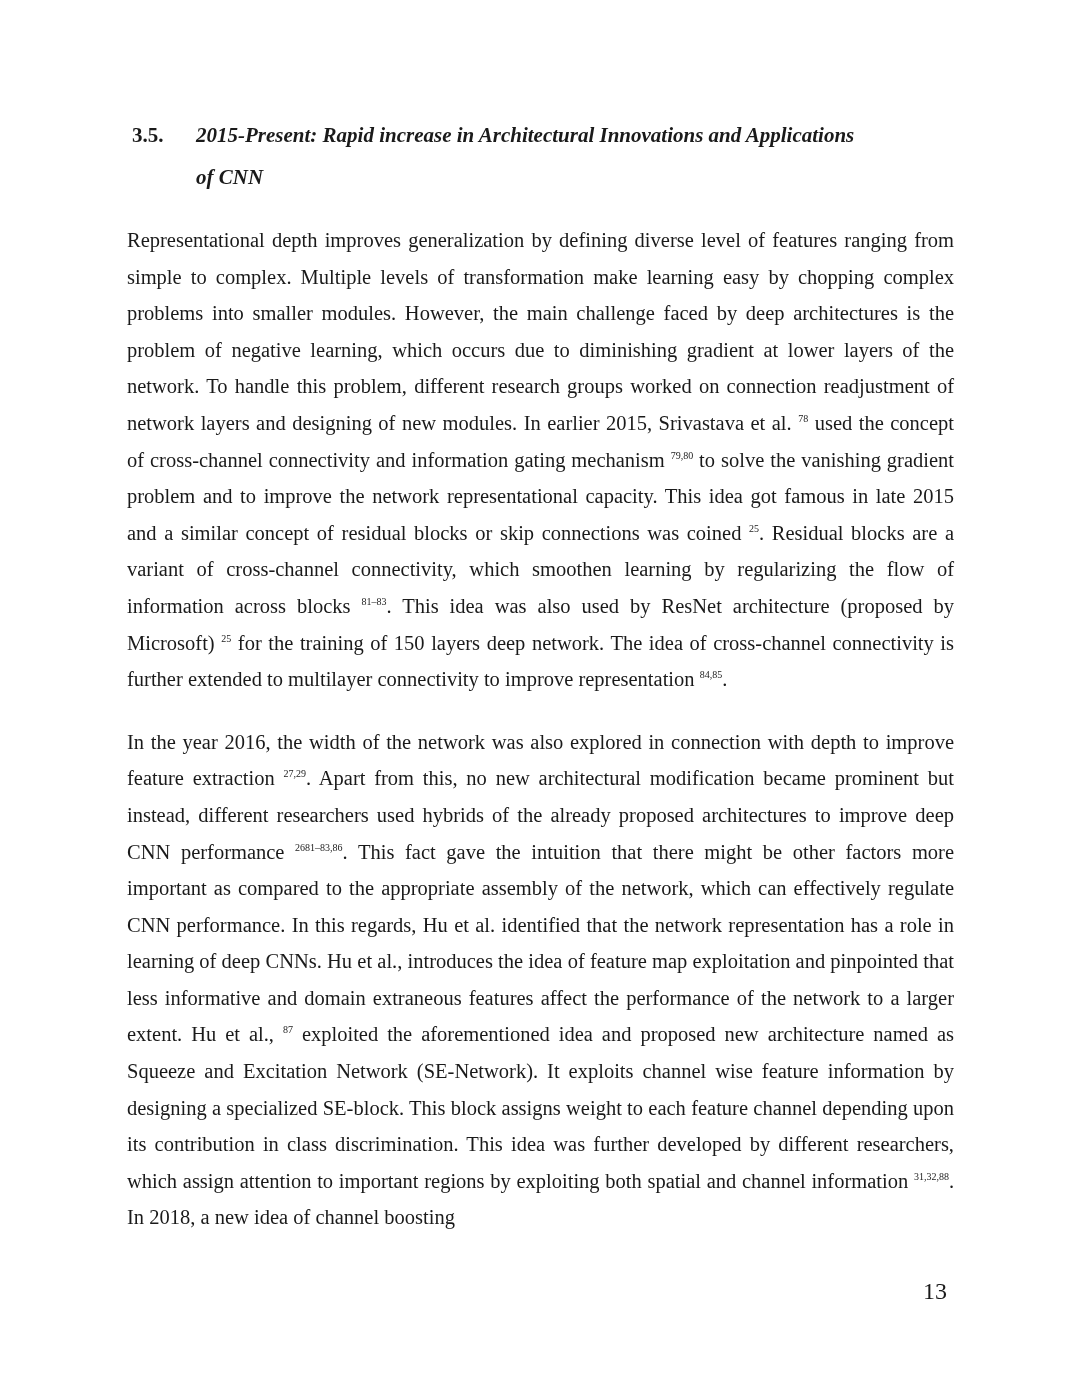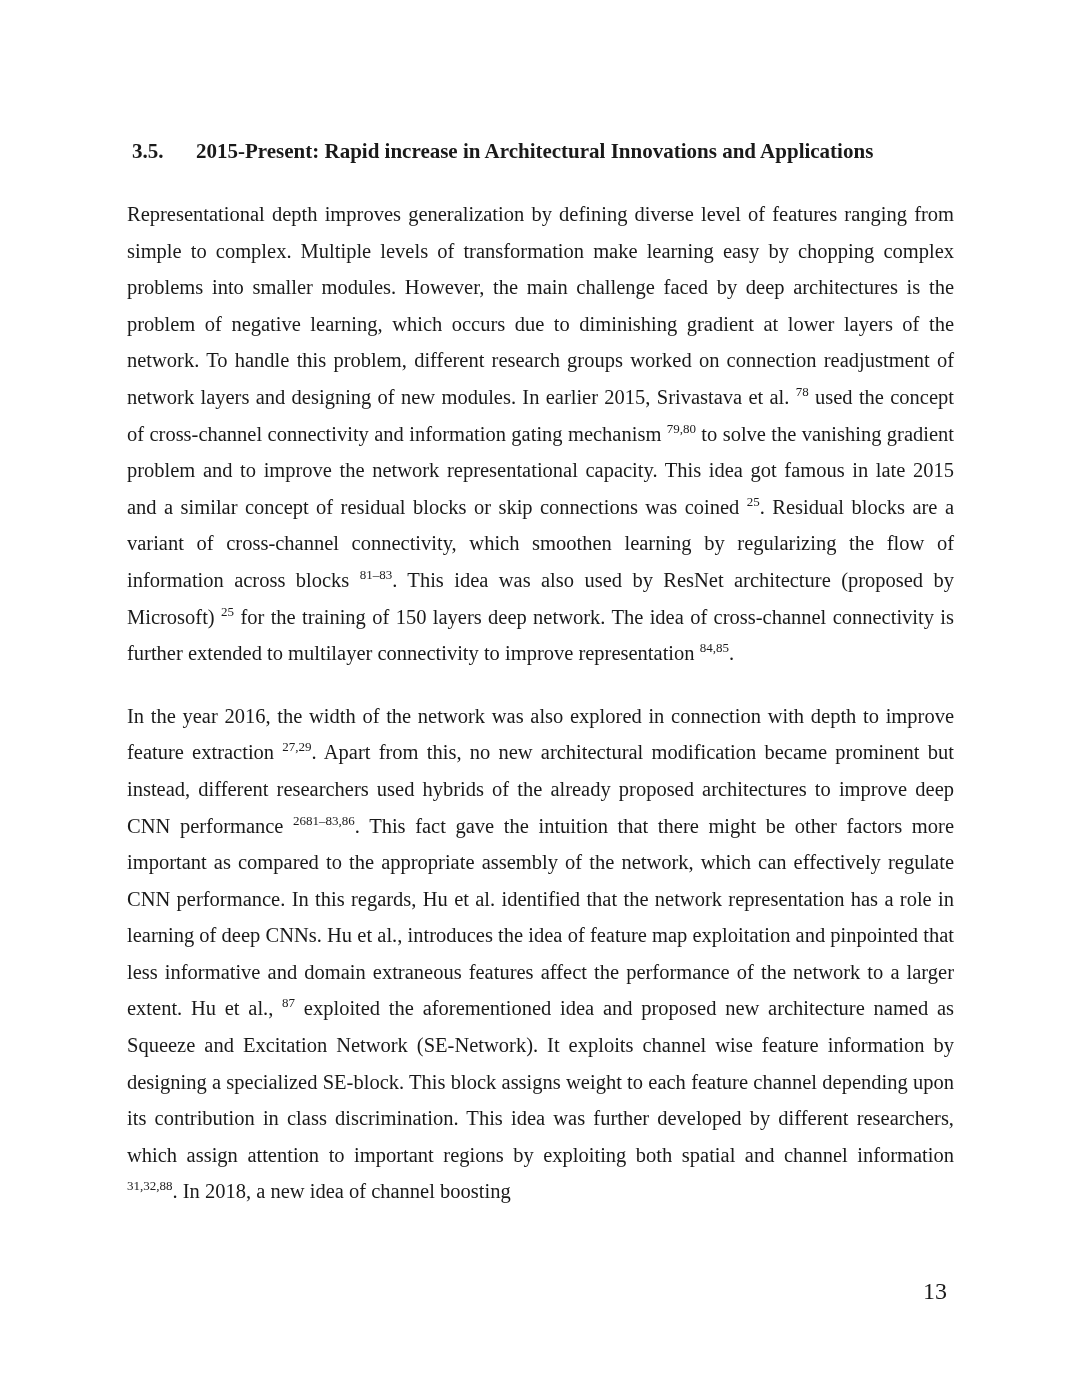--- a/index.html
+++ b/index.html
@@ -10,44 +10,44 @@
     margin: 0 auto;
     position: relative;
     background: #ffffff;
     font-family: "Liberation Serif", serif;
     color: #1a1a1a;
     overflow: hidden;
   }
   .content {
     position: absolute;
     left: 127px;
-    top: 130px;
+    top: 114px;
     width: 827px;
   }
   .heading {
     display: flex;
     font-weight: 700;
     font-size: 21px;
     line-height: 42px;
     padding-left: 5px;
     margin-bottom: 24px;
   }
   .heading-num {
     flex: 0 0 64px;
   }
   .heading-text { flex: 1 1 auto; }
-  .heading-text div { display: block; }
+  .heading-text div { display: block; font-style: italic; }
   .body-text p {
     font-size: 20.5px;
     line-height: 36.6px;
     text-align: justify;
     margin-bottom: 26px;
   }
   sup.cite {
-    font-size: 13px;
+    font-size: 10px;
     line-height: 0;
     vertical-align: baseline;
     position: relative;
     top: -8px;
   }
   .page-num {
     position: absolute;
     right: 133px;
     bottom: 92px;
     font-size: 24px;
@@ -55,20 +55,21 @@
 </style>
 </head>
 <body>
 
 <div class="page">
   <div class="content">
     <div class="heading">
       <span class="heading-num">3.5.</span>
       <span class="heading-text">
         <div>2015-Present: Rapid increase in Architectural Innovations and Applications</div>
+        <div>of CNN</div>
       </span>
     </div>
     <div class="body-text">
         <p>Representational depth improves generalization by defining diverse level of features ranging from simple to complex. Multiple levels of transformation make learning easy by chopping complex problems into smaller modules. However, the main challenge faced by deep architectures is the problem of negative learning, which occurs due to diminishing gradient at lower layers of the network. To handle this problem, different research groups worked on connection readjustment of network layers and designing of new modules. In earlier 2015, Srivastava et al. <sup class="cite">78</sup> used the concept of cross-channel connectivity and information gating mechanism <sup class="cite">79,80</sup> to solve the vanishing gradient problem and to improve the network representational capacity. This idea got famous in late 2015 and a similar concept of residual blocks or skip connections was coined <sup class="cite">25</sup>. Residual blocks are a variant of cross-channel connectivity, which smoothen learning by regularizing the flow of information across blocks <sup class="cite">81–83</sup>. This idea was also used by ResNet architecture (proposed by Microsoft) <sup class="cite">25</sup> for the training of 150 layers deep network. The idea of cross-channel connectivity is further extended to multilayer connectivity to improve representation <sup class="cite">84,85</sup>.</p>
         <p>In the year 2016, the width of the network was also explored in connection with depth to improve feature extraction <sup class="cite">27,29</sup>. Apart from this, no new architectural modification became prominent but instead, different researchers used hybrids of the already proposed architectures to improve deep CNN performance <sup class="cite">2681–83,86</sup>. This fact gave the intuition that there might be other factors more important as compared to the appropriate assembly of the network, which can effectively regulate CNN performance. In this regards, Hu et al. identified that the network representation has a role in learning of deep CNNs. Hu et al., introduces the idea of feature map exploitation and pinpointed that less informative and domain extraneous features affect the performance of the network to a larger extent. Hu et al., <sup class="cite">87</sup> exploited the aforementioned idea and proposed new architecture named as Squeeze and Excitation Network (SE-Network). It exploits channel wise feature information by designing a specialized SE-block. This block assigns weight to each feature channel depending upon its contribution in class discrimination. This idea was further developed by different researchers, which assign attention to important regions by exploiting both spatial and channel information <sup class="cite">31,32,88</sup>. In 2018, a new idea of channel boosting</p>
       </div>
   </div>
   <div class="page-num">13</div>
 </div>
 

